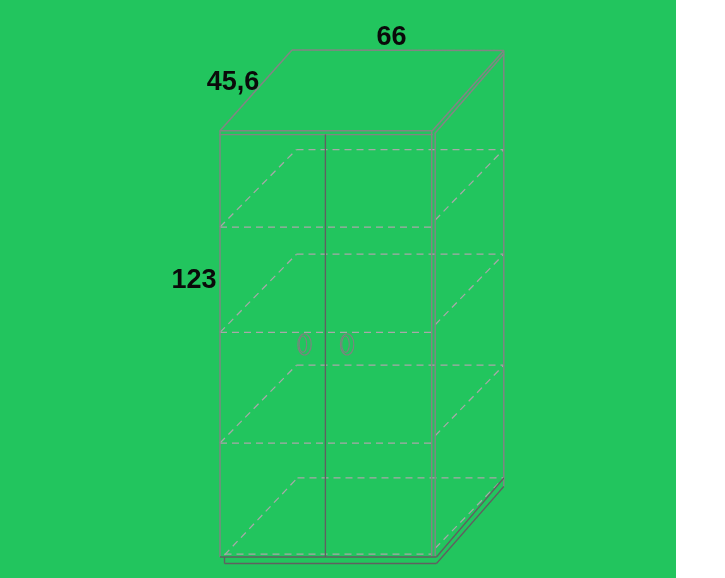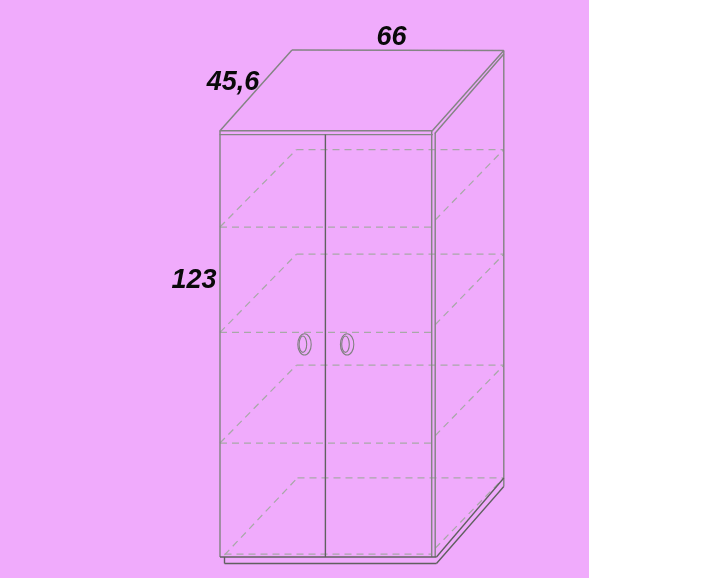--- a/index.html
+++ b/index.html
@@ -1,16 +1,16 @@
 <!DOCTYPE html>
 <html><head>
 <meta charset="utf-8">
 <style>
   html,body{margin:0;padding:0;background:#ffffff;}
-  .wrap{width:589px;height:578px;position:relative;overflow:hidden;background:#f0abfc;font-style:italic;}
+  .wrap{width:676px;height:578px;position:relative;overflow:hidden;background:#22c55e;}
   svg{position:absolute;left:0;top:0;}
   text{font-family:"Liberation Sans",sans-serif;font-weight:bold;fill:#0a0a0a;}
 </style>
 </head>
 <body>
 <div class="wrap">
 <svg width="725" height="578" viewBox="0 0 725 578">
   <defs>
     <filter id="soft" x="-5%" y="-5%" width="110%" height="110%">
       <feGaussianBlur stdDeviation="0.38"></feGaussianBlur>

